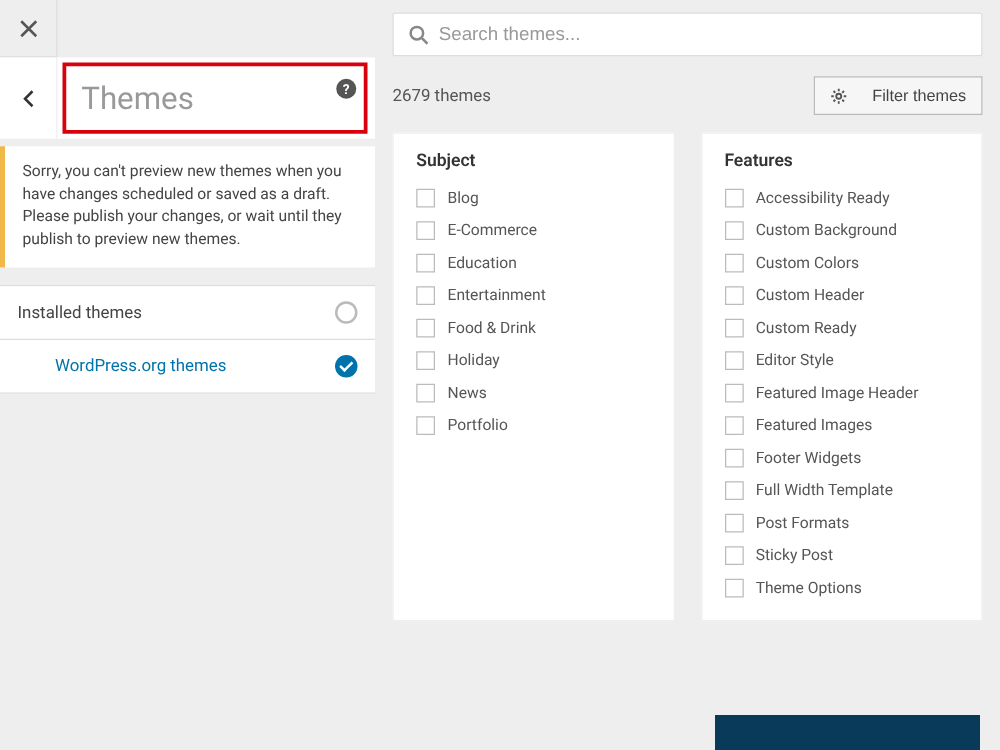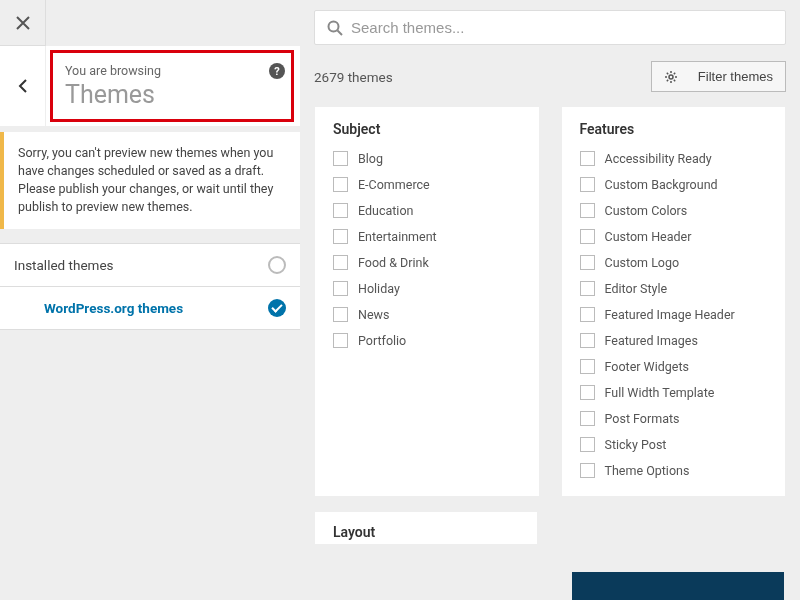--- a/index.html
+++ b/index.html
@@ -64,21 +64,21 @@
   }
   .source-list { margin-top: 14px; border-top: 1px solid #ddd; }
   .source-item {
     background: #fff;
     border-bottom: 1px solid #ddd;
     padding: 12px 14px;
     display: flex; align-items: center; justify-content: space-between;
     font-size: 13.5px;
     cursor: pointer;
   }
-  .source-item.active { color: #0073aa; font-weight: 700; padding-left: 44px; }
+  .source-item.active { color: #0073aa; font-weight: 400; padding-left: 44px; }
   .radio {
     width: 18px; height: 18px; border-radius: 50%;
     border: 2px solid #bbb; background: #fff;
   }
   .radio.checked {
     border: none; background: #0073aa;
     display: flex; align-items: center; justify-content: center;
   }
   .radio.checked::after {
     content: ""; width: 8px; height: 4px;
@@ -170,21 +170,20 @@
           </svg>
       </div>
     </div>
     <div class="header-panel">
       <div class="back-btn">
         <svg width="10" height="16" viewBox="0 0 10 16">
             <path d="M8 2 L2 8 L8 14" stroke="#333" stroke-width="2" fill="none"></path>
           </svg>
       </div>
       <div class="browsing-box">
-        <div class="browsing-label">You are browsing</div>
         <div class="browsing-title">Themes</div>
         <div class="help-icon">?</div>
       </div>
     </div>
     <div class="notice">Sorry, you can't preview new themes when you have changes scheduled or saved as a draft. Please publish your changes, or wait until they publish to preview new themes.</div>
     <div class="source-list">
       <div class="source-item">
         <span>Installed themes</span>
         <span class="radio"></span>
       </div>
@@ -266,21 +265,21 @@
             <div class="check-item">
               <span class="cbox"></span>
               <span>Custom Colors</span>
             </div>
             <div class="check-item">
               <span class="cbox"></span>
               <span>Custom Header</span>
             </div>
             <div class="check-item">
               <span class="cbox"></span>
-              <span>Custom Logo</span>
+              <span>Custom Ready</span>
             </div>
             <div class="check-item">
               <span class="cbox"></span>
               <span>Editor Style</span>
             </div>
             <div class="check-item">
               <span class="cbox"></span>
               <span>Featured Image Header</span>
             </div>
             <div class="check-item">
@@ -304,19 +303,16 @@
               <span>Sticky Post</span>
             </div>
             <div class="check-item">
               <span class="cbox"></span>
               <span>Theme Options</span>
             </div>
           </div>
       </div>
     </div>
 
-    <div class="layout-card">
-      <h3>Layout</h3>
-    </div>
   </div>
 </div>
 
 <div class="theme-preview"></div>
 
 </body></html>

